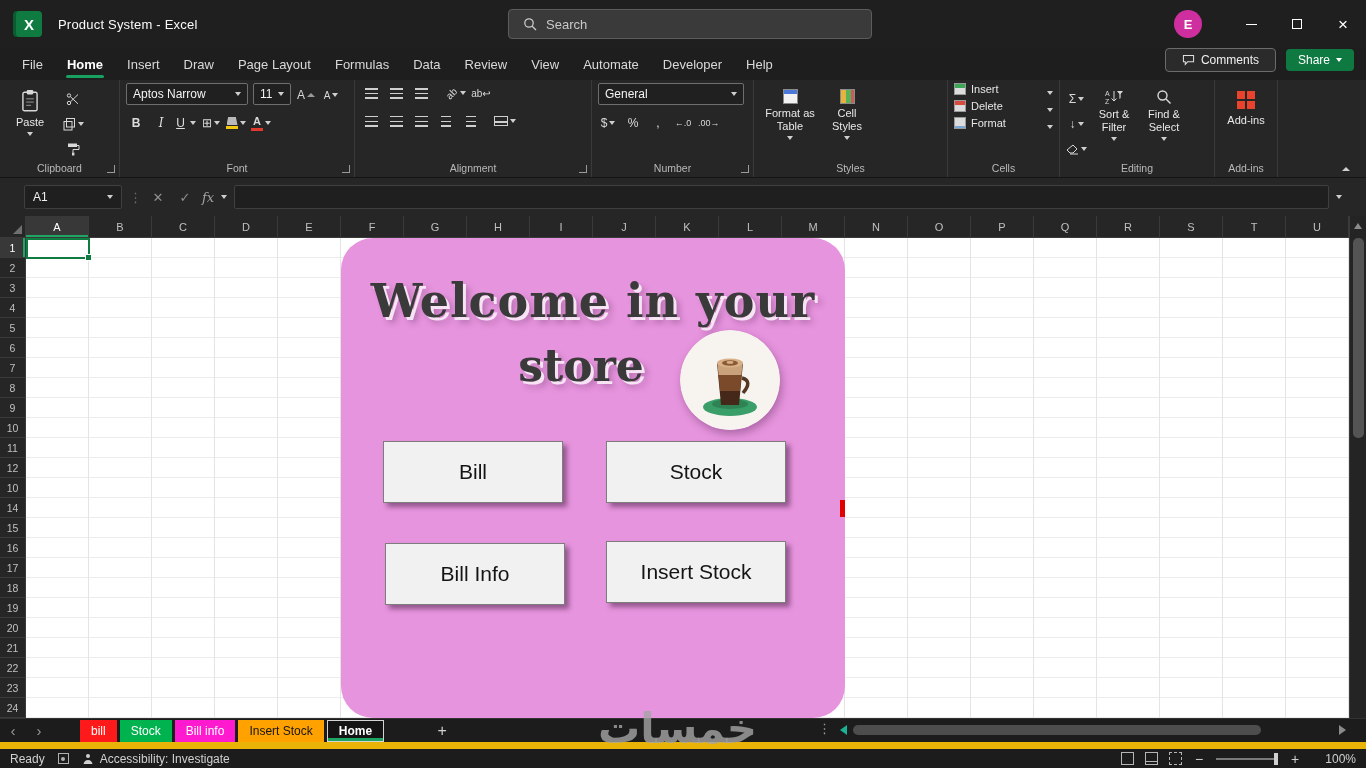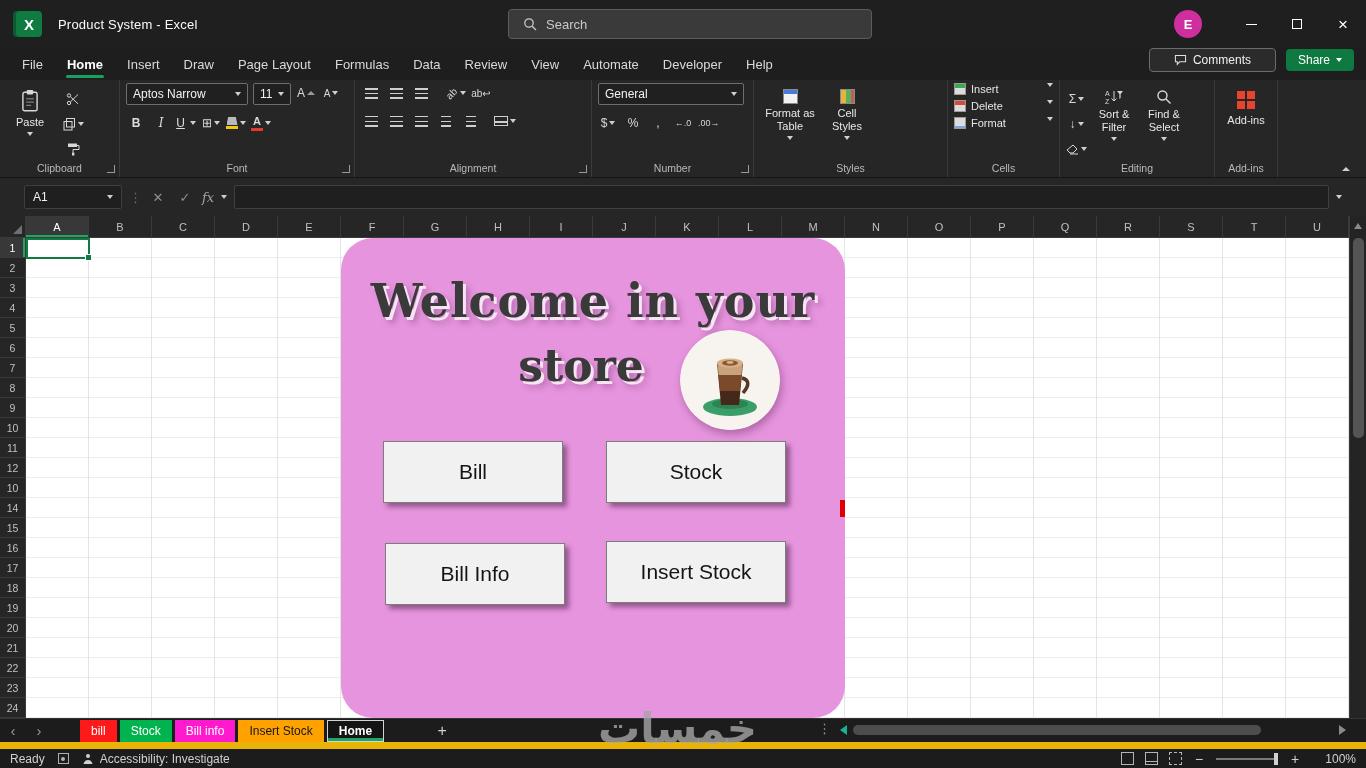--- a/index.html
+++ b/index.html
@@ -19,34 +19,34 @@
   .max-glyph { width:10px; height:10px; border:1px solid #fff; display:block; }
   .close-glyph { font-size:17px; line-height:1; }
 
   
   .menubar { position:absolute; top:48px; left:0; right:0; height:32px; display:flex; align-items:flex-start; padding-left:10px;gap:12px; }
   #menu-tabs { display:flex; height:32px; }
   .menu-tab { padding:0 12px; font-size:13px; color:#d9d9d9; height:32px; display:flex; align-items:center; position:relative; white-space:nowrap; }
   .menu-tab.active { color:#fff; font-weight:bold; }
   .menu-tab.active::after { content:''; position:absolute; left:11px; right:11px; bottom:2px; height:3px; background:#17a05f; border-radius:2px; }
   .menubar-right { margin-left:auto; display:flex; align-items:center; gap:10px; margin-right:12px; }
-  .comments-btn { display:flex; align-items:center; gap:6px; border:1px solid #6b6b6b; background:#2b2b2b; color:#f0f0f0; font-size:12px; padding:4px 24px; border-radius:4px; }
+  .comments-btn { display:flex; align-items:center; gap:6px; border:1px solid #6b6b6b; background:#2b2b2b; color:#f0f0f0; font-size:12px; padding:4px 16px; border-radius:4px; }
   .share-btn { display:flex; align-items:center; gap:6px; background:#0e7a41; color:#fff; font-size:12px; padding:4px 12px; border-radius:4px; }
   .chev { display:inline-block; width:0; height:0; border-left:3.5px solid transparent; border-right:3.5px solid transparent; border-top:4px solid #cfcfcf; }
   .chev.white { border-top-color:#fff; }
   .chev-up { display:inline-block; width:0; height:0; border-left:4px solid transparent; border-right:4px solid transparent; border-bottom:4.5px solid #cfcfcf; }
 
   
   .ribbon { position:absolute; top:80px; left:0; right:0; height:98px; background:#262626; border-bottom:1px solid #141414; display:flex; }
   .rgroup { position:relative; border-right:1px solid #3a3a3a; padding:6px 6px 18px; }
   .rgroup-label { position:absolute; bottom:3px; left:0; right:0; text-align:center; font-size:10.5px; color:#b9b9b9; }
   .launcher { position:absolute; bottom:4px; right:4px; width:8px; height:8px; border-right:1px solid #9a9a9a; border-bottom:1px solid #9a9a9a; }
   .bigbtn { display:flex; flex-direction:column; align-items:center; justify-content:flex-start; color:#e8e8e8; font-size:11px; text-align:center; gap:3px; padding-top:3px; }
   .bigbtn .lbl { line-height:1.2; }
-  .rrow { display:flex; align-items:flex-start; gap:5px; }
+  .rrow { display:flex; align-items:flex-end; gap:5px; }
   .col2 { display:flex; flex-direction:column; gap:8px; padding-top:3px; }
   .smallbtn { min-width:20px; height:20px; display:flex; align-items:center; justify-content:center; gap:2px; color:#ddd; font-size:12px; border-radius:2px; }
   .combo { background:#202020; border:1px solid #6e6e6e; border-radius:2px; height:22px; display:flex; align-items:center; justify-content:space-between; font-size:12px; color:#f2f2f2; padding:0 6px; }
   .bars { width:13px; height:11px; background:repeating-linear-gradient(to bottom,#cfcfcf 0 1.5px,transparent 1.5px 4.6px); }
   .bi { font-weight:bold; }
   .it { font-style:italic; font-family:"DejaVu Serif",serif; }
   .un { text-decoration:underline; }
   .color-under { display:flex; flex-direction:column; align-items:center; line-height:1; }
   .color-under .bar { width:12px; height:3px; margin-top:1px; }
   .glyph { color:#d8d8d8; }

